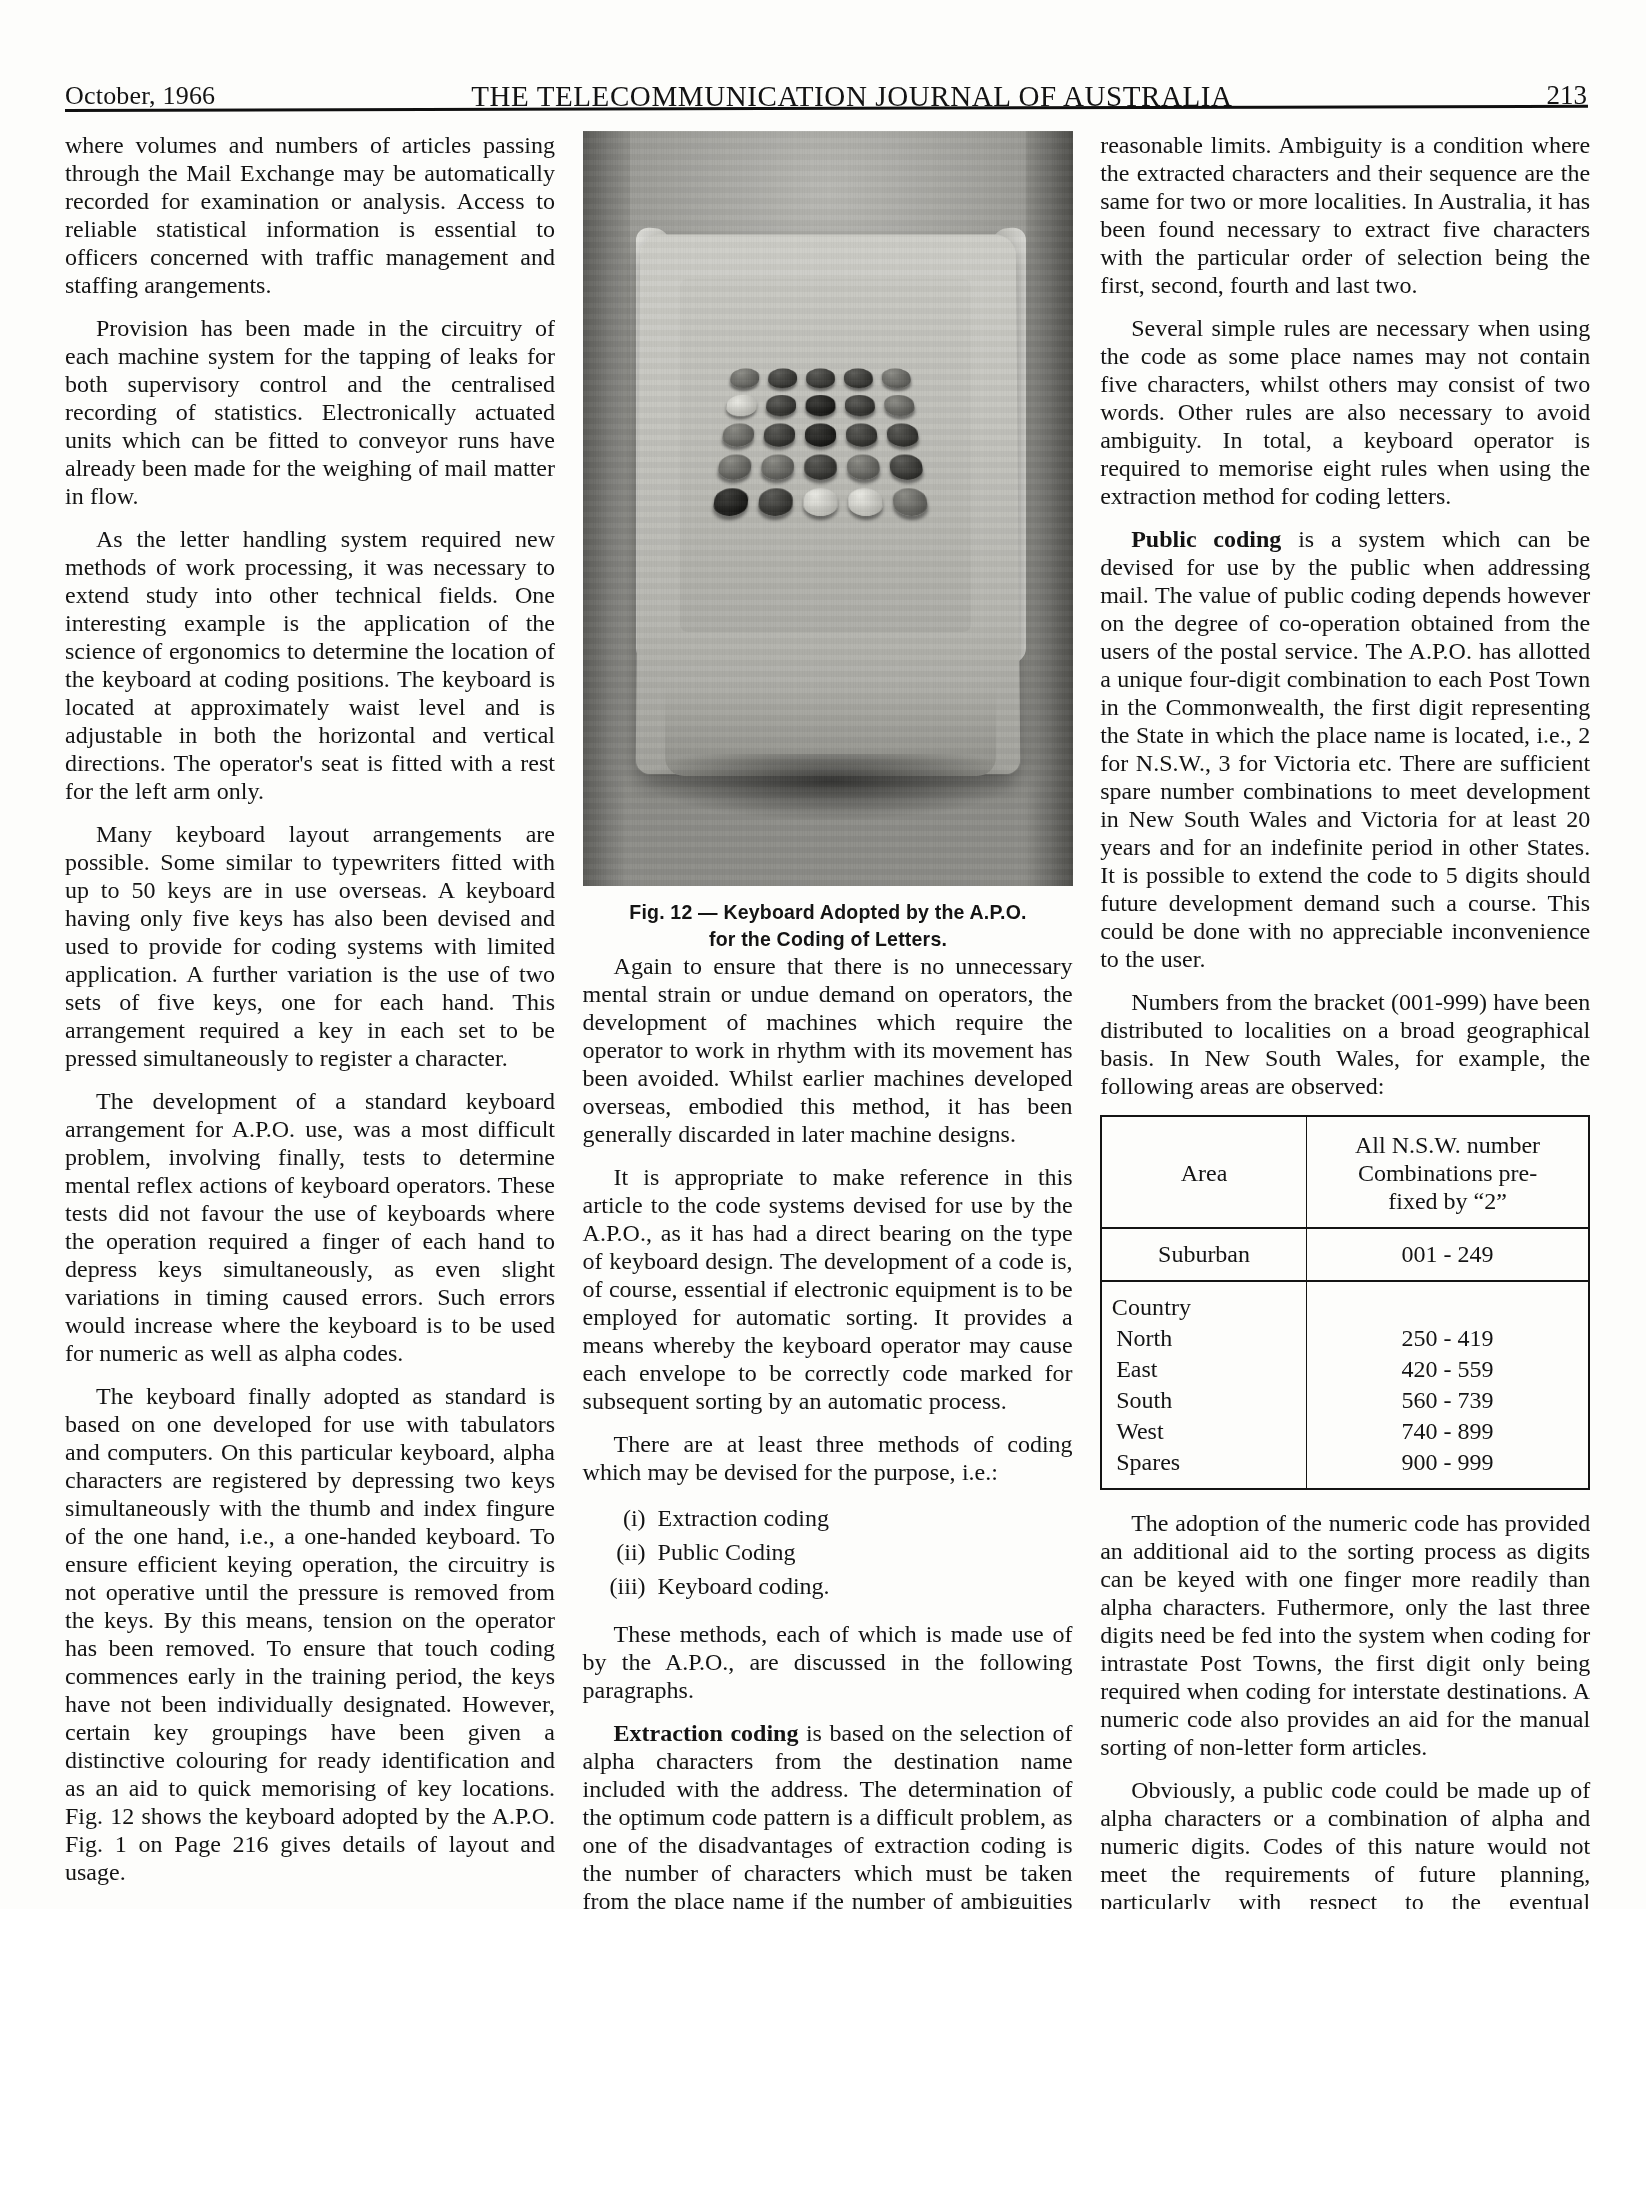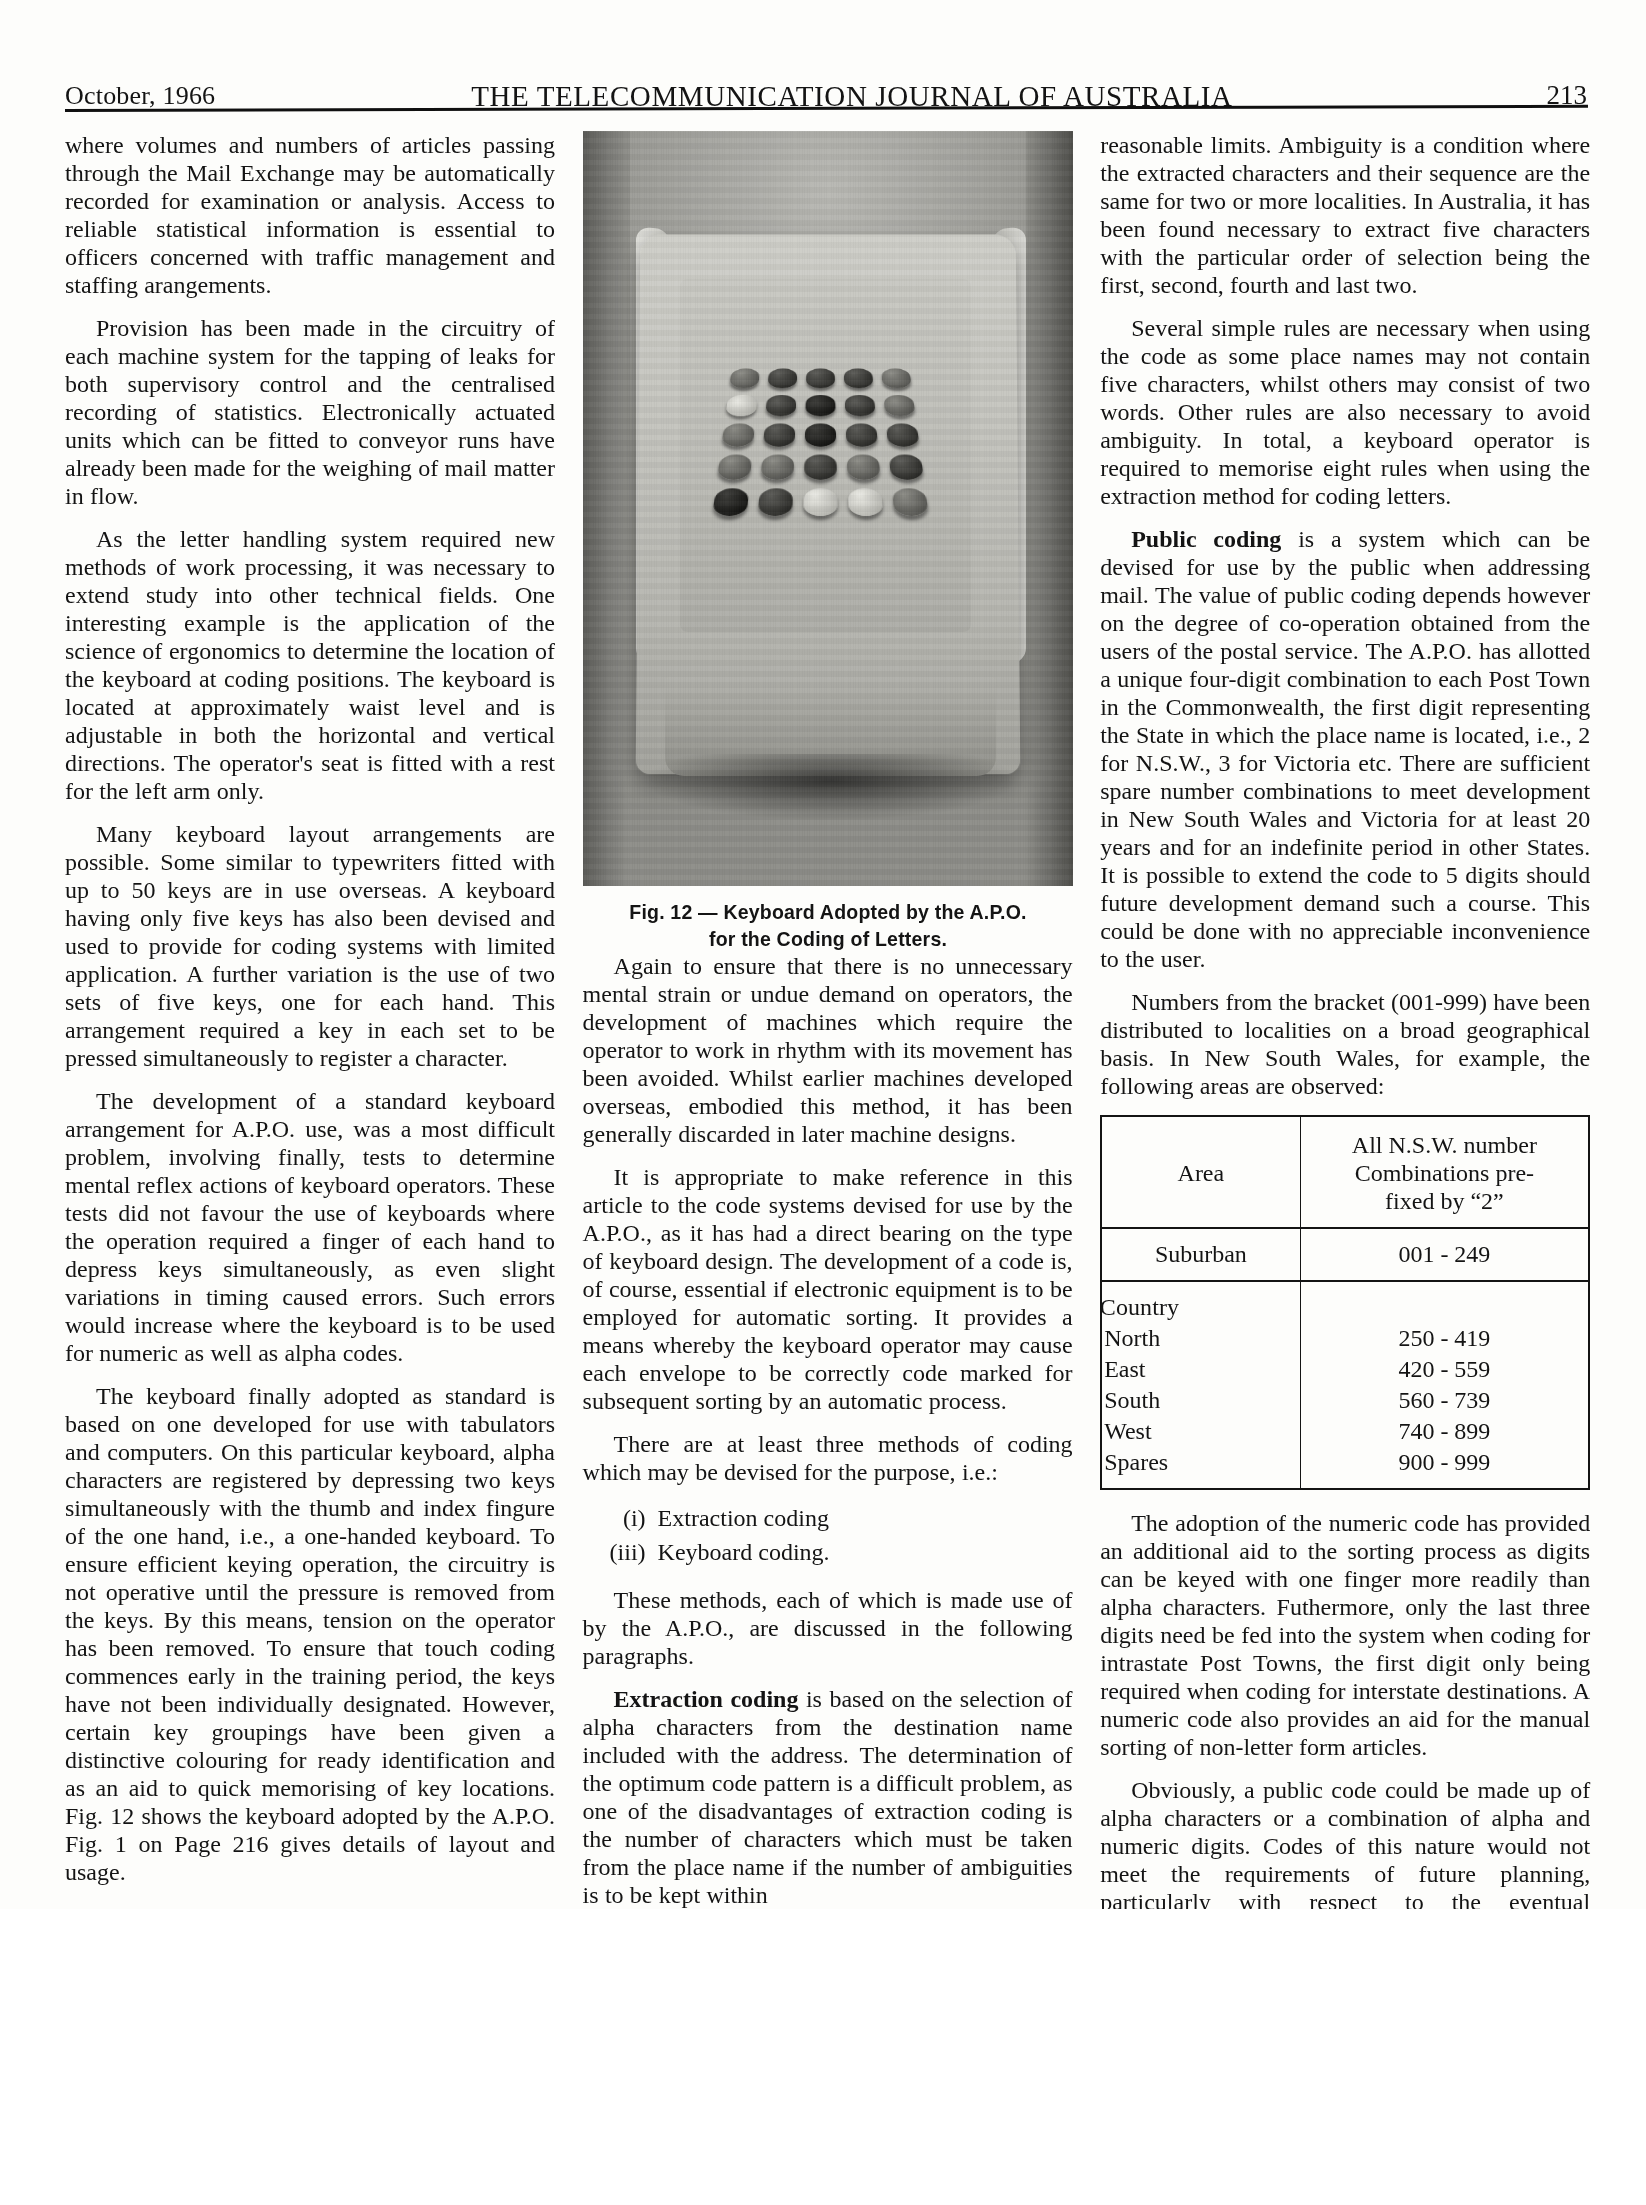--- a/index.html
+++ b/index.html
@@ -251,21 +251,21 @@
     border-bottom: 2.2px solid #141414;
   }
   table.code-table thead th.c-area { font-size: 24px; }
   table.code-table tbody td {
     line-height: 31px;
     padding: 10px 7.7px;
   }
   table.code-table tr.suburban td { border-bottom: 2.2px solid #141414; }
   table.code-table td.country-cell {
     text-align: left;
-    padding-left: 2px;
+    padding-left: 14px;
     line-height: 31px;
   }
   table.code-table td.country-cell .country-head {
     display: block;
     margin-left: -4.4px;
     letter-spacing: 0.1px;
   }
   table.code-table td.range-cell { text-align: center; }
   table.code-table td.range-cell .blank-line { display: block; height: 31px; }
 </style>
@@ -351,20 +351,24 @@
       </figure>
 
       <p class="body">Again to ensure that there is no unnecessary mental strain or undue demand on operators, the development of machines which require the operator to work in rhythm with its movement has been avoided. Whilst earlier machines developed overseas, embodied this method, it has been generally discarded in later machine designs.</p>
       <p class="body">It is appropriate to make reference in this article to the code systems devised for use by the A.P.O., as it has had a direct bearing on the type of keyboard design. The development of a code is, of course, essential if electronic equipment is to be employed for automatic sorting. It provides a means whereby the keyboard operator may cause each envelope to be correctly code marked for subsequent sorting by an automatic process.</p>
       <p class="body">There are at least three methods of coding which may be devised for the purpose, i.e.:</p>
 
       <ol class="rlist">
         <li>
           <span class="rnum">(i)</span>
           <span>Extraction coding</span>
+        </li>
+        <li>
+          <span class="rnum">(ii)</span>
+          <span>Public Coding</span>
         </li>
         <li>
           <span class="rnum">(iii)</span>
           <span>Keyboard coding.</span>
         </li>
       </ol>
 
       <p class="body">These methods, each of which is made use of by the A.P.O., are discussed in the following paragraphs.</p>
 
       <p class="body"><b>Extraction coding</b><span> is based on the selection of alpha characters from the destination name included with the address. The determination of the optimum code pattern is a difficult problem, as one of the disadvantages of extraction coding is the number of characters which must be taken from the place name if the number of ambiguities is to be kept within</span></p>

